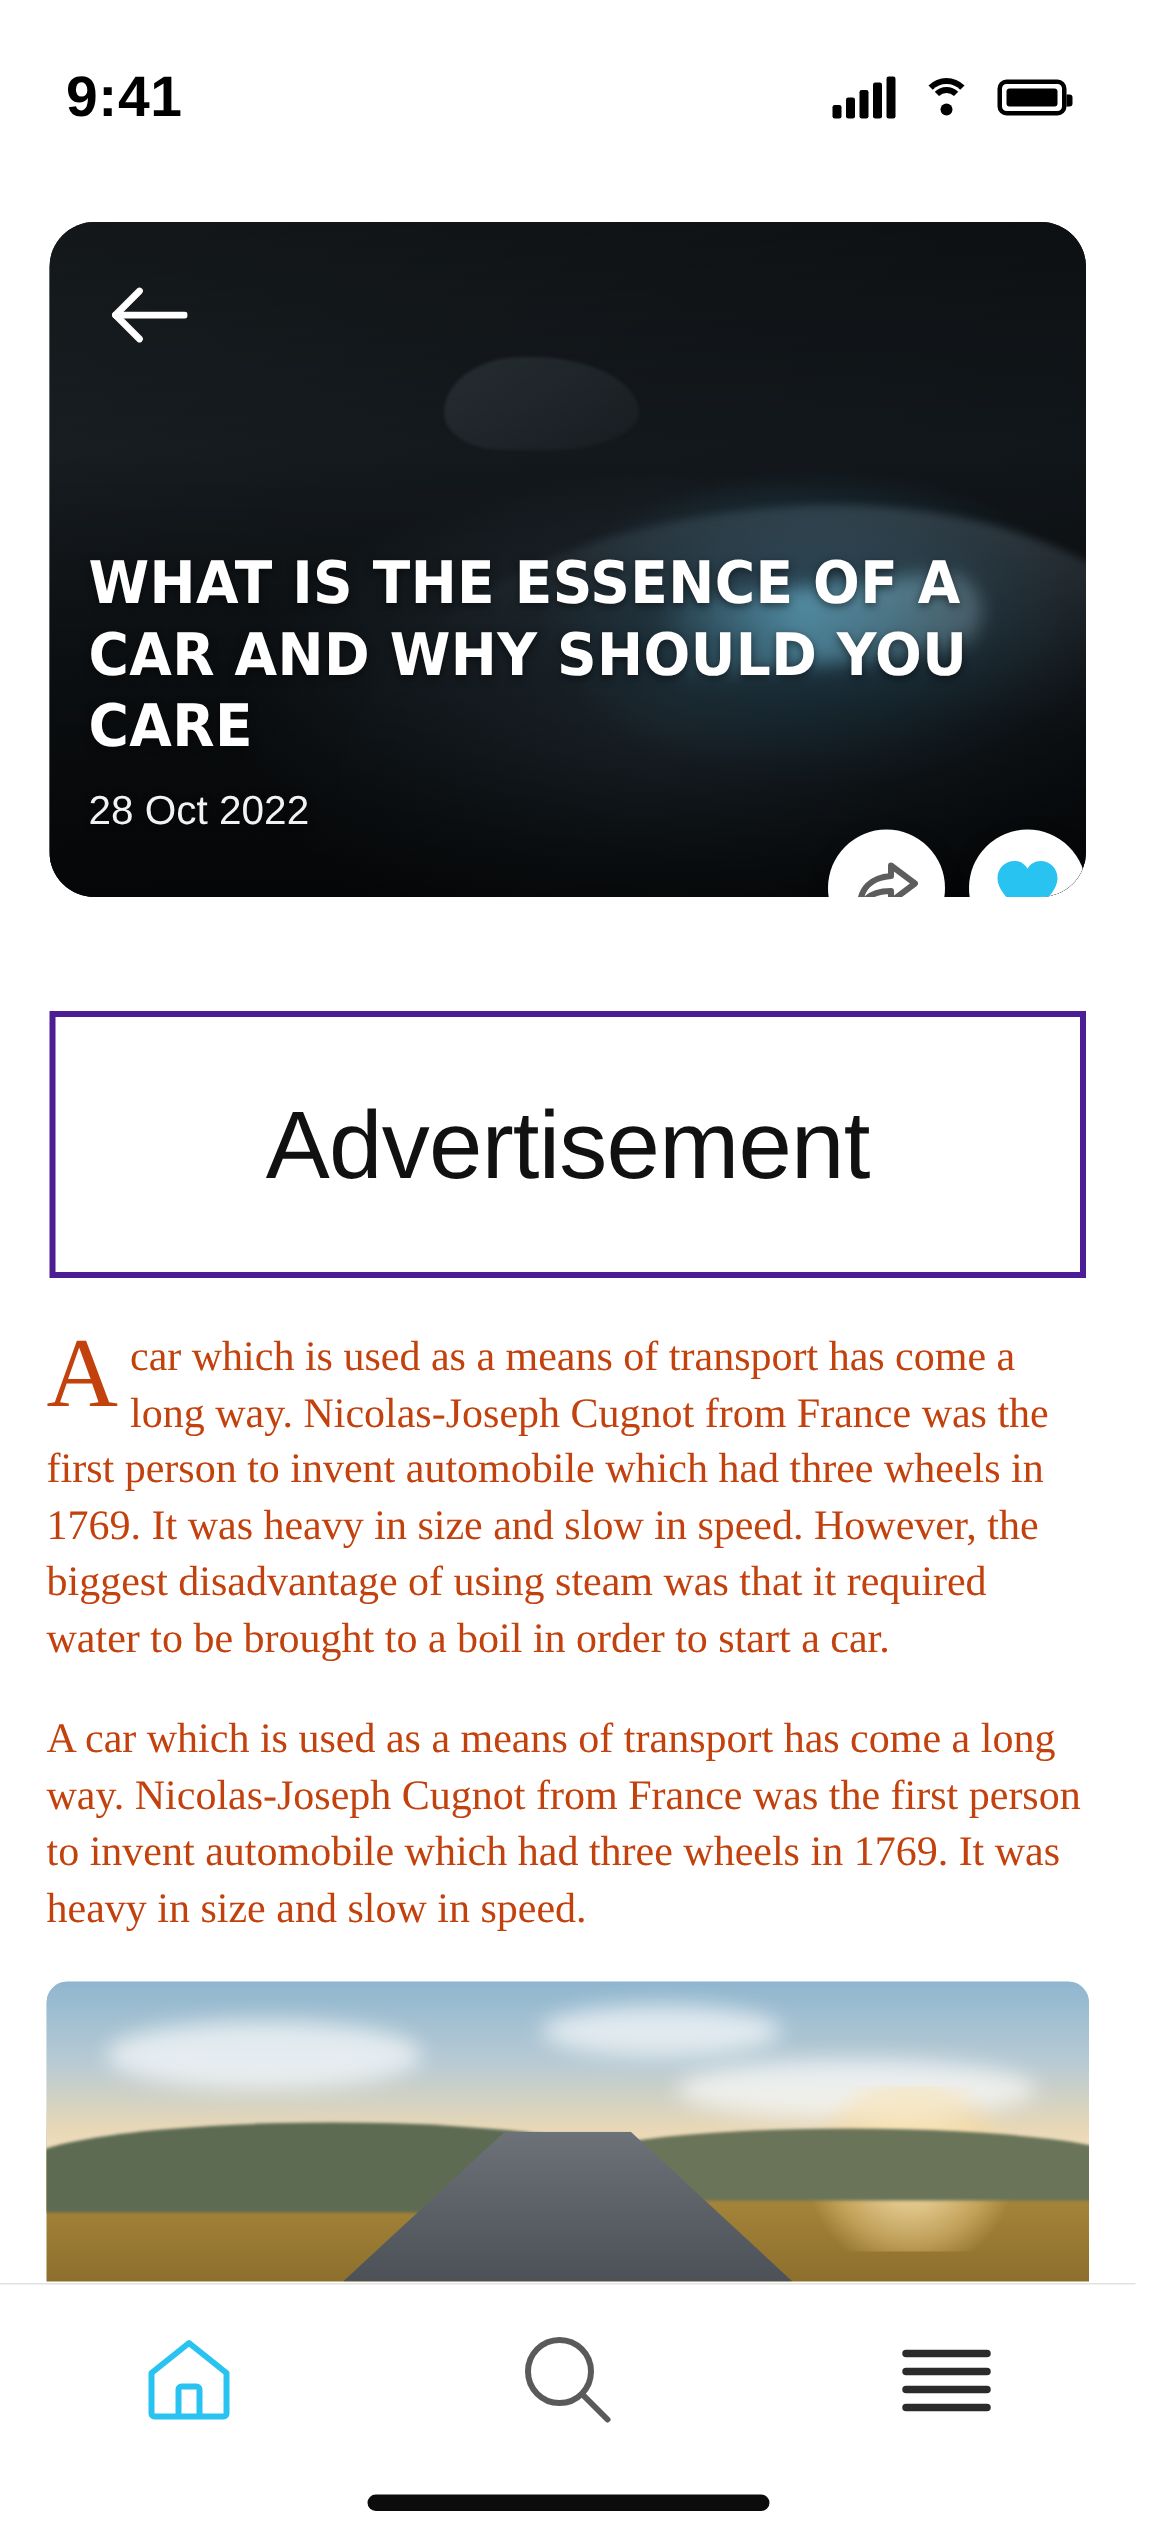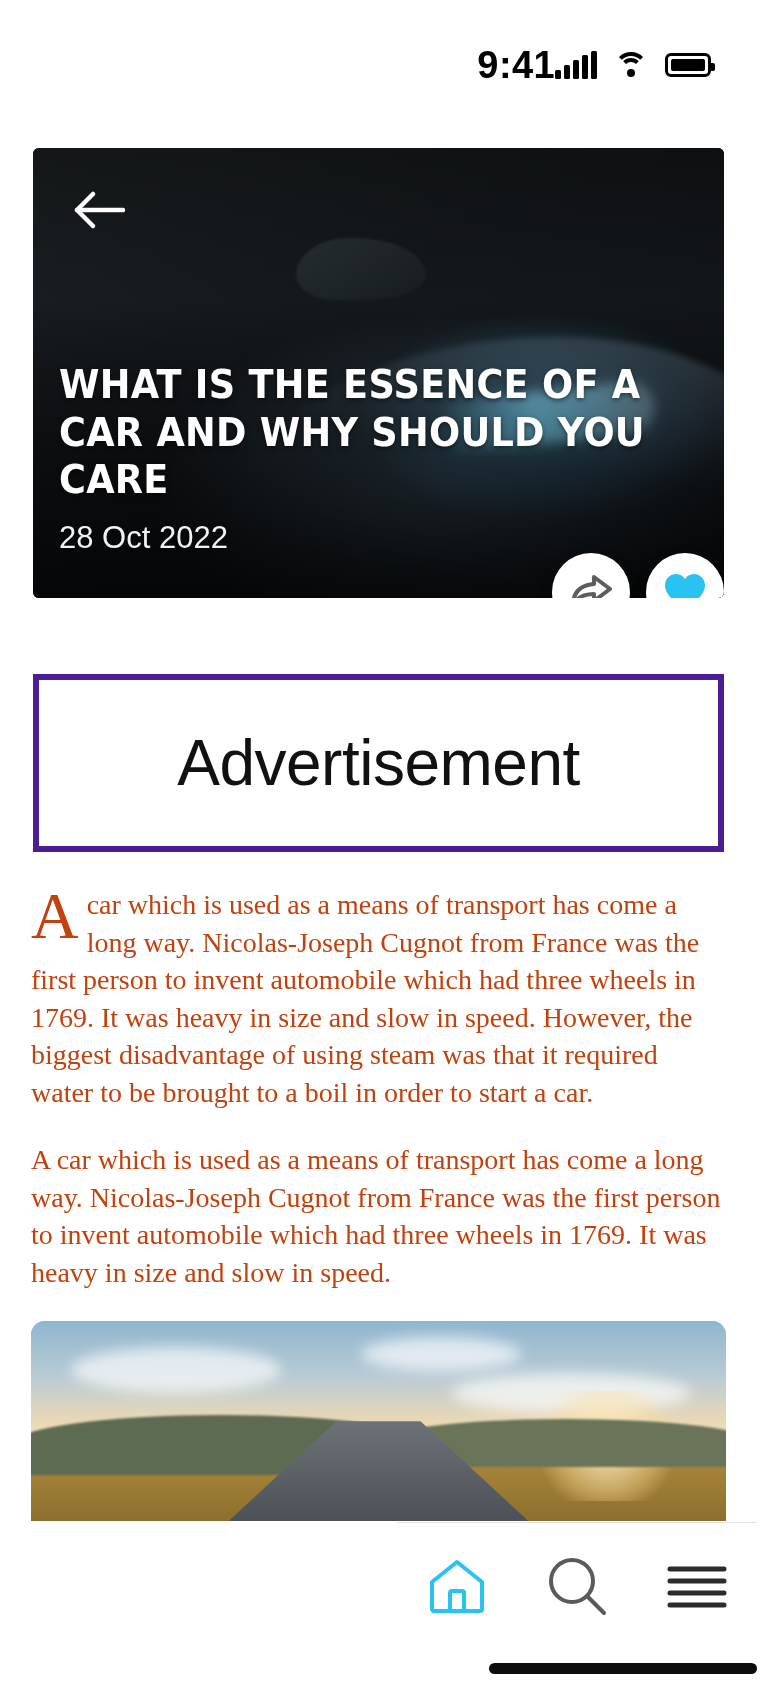--- a/index.html
+++ b/index.html
@@ -10,21 +10,20 @@
     font-family: "Liberation Sans", sans-serif;
     overflow: hidden;
   }
   .phone {
     position: relative;
     width: 757px;
     height: 1688px;
     background: #ffffff;
     display: flex;
     flex-direction: column;
-    align-items: flex-end;
   }
 
   
   .status-bar {
     height: 130px;
     flex: 0 0 130px;
     display: flex;
     align-items: center;
     justify-content: space-between;
     padding: 0 46px 0 44px;
@@ -119,21 +118,21 @@
     overflow: hidden;
     position: relative;
     background: #fff;
   }
 
   
   .hero {
     position: relative;
     margin: 18px 33px 0 33px;
     height: 450px;
-    border-radius: 6px;
+    border-radius: 30px;
     overflow: hidden;
     background: #0f1417;
   }
   .hero-img {
     position: absolute; inset: 0;
     background:
       radial-gradient(ellipse 300px 170px at 74% 60%, rgba(60,150,190,0.55) 0%, rgba(20,40,55,0) 62%),
       radial-gradient(ellipse 420px 240px at 60% 74%, rgba(90,120,140,0.45) 0%, rgba(15,22,28,0) 70%),
       linear-gradient(160deg, #1d2327 0%, #14191d 35%, #0c1013 100%);
   }
@@ -177,41 +176,41 @@
     line-height: 1.22;
     font-weight: 700;
     color: #fff;
     letter-spacing: 0.3px;
     transform: scaleX(0.94);
     transform-origin: left center;
     text-shadow: 0 2px 6px rgba(0,0,0,0.5);
   }
   .hero-date {
     margin-top: 16px;
-    font-size: 31px;
+    font-size: 27px;
     color: #f0f2f3;
     font-family: "Liberation Sans", sans-serif;
     text-shadow: 0 1px 4px rgba(0,0,0,0.5);
   }
   .hero-actions {
     position: absolute; right: 0px; bottom: -33px;
     display: flex; gap: 16px;
   }
   .fab {
     width: 78px; height: 78px; border-radius: 50%;
     background: #fff;
     display: flex; align-items: center; justify-content: center;
     box-shadow: 0 4px 14px rgba(0,0,0,0.18);
   }
 
   
   .ad {
     margin: 76px 33px 0 33px;
     height: 178px;
-    border: 6px solid #4c1d95;
+    border: 4px solid #4c1d95;
     display: flex; align-items: center; justify-content: center;
     background: #fff;
   }
   .ad-label {
     font-family: "Liberation Sans", sans-serif;
     font-size: 64px;
     font-weight: 400;
     color: #111;
     letter-spacing: -0.5px;
   }

